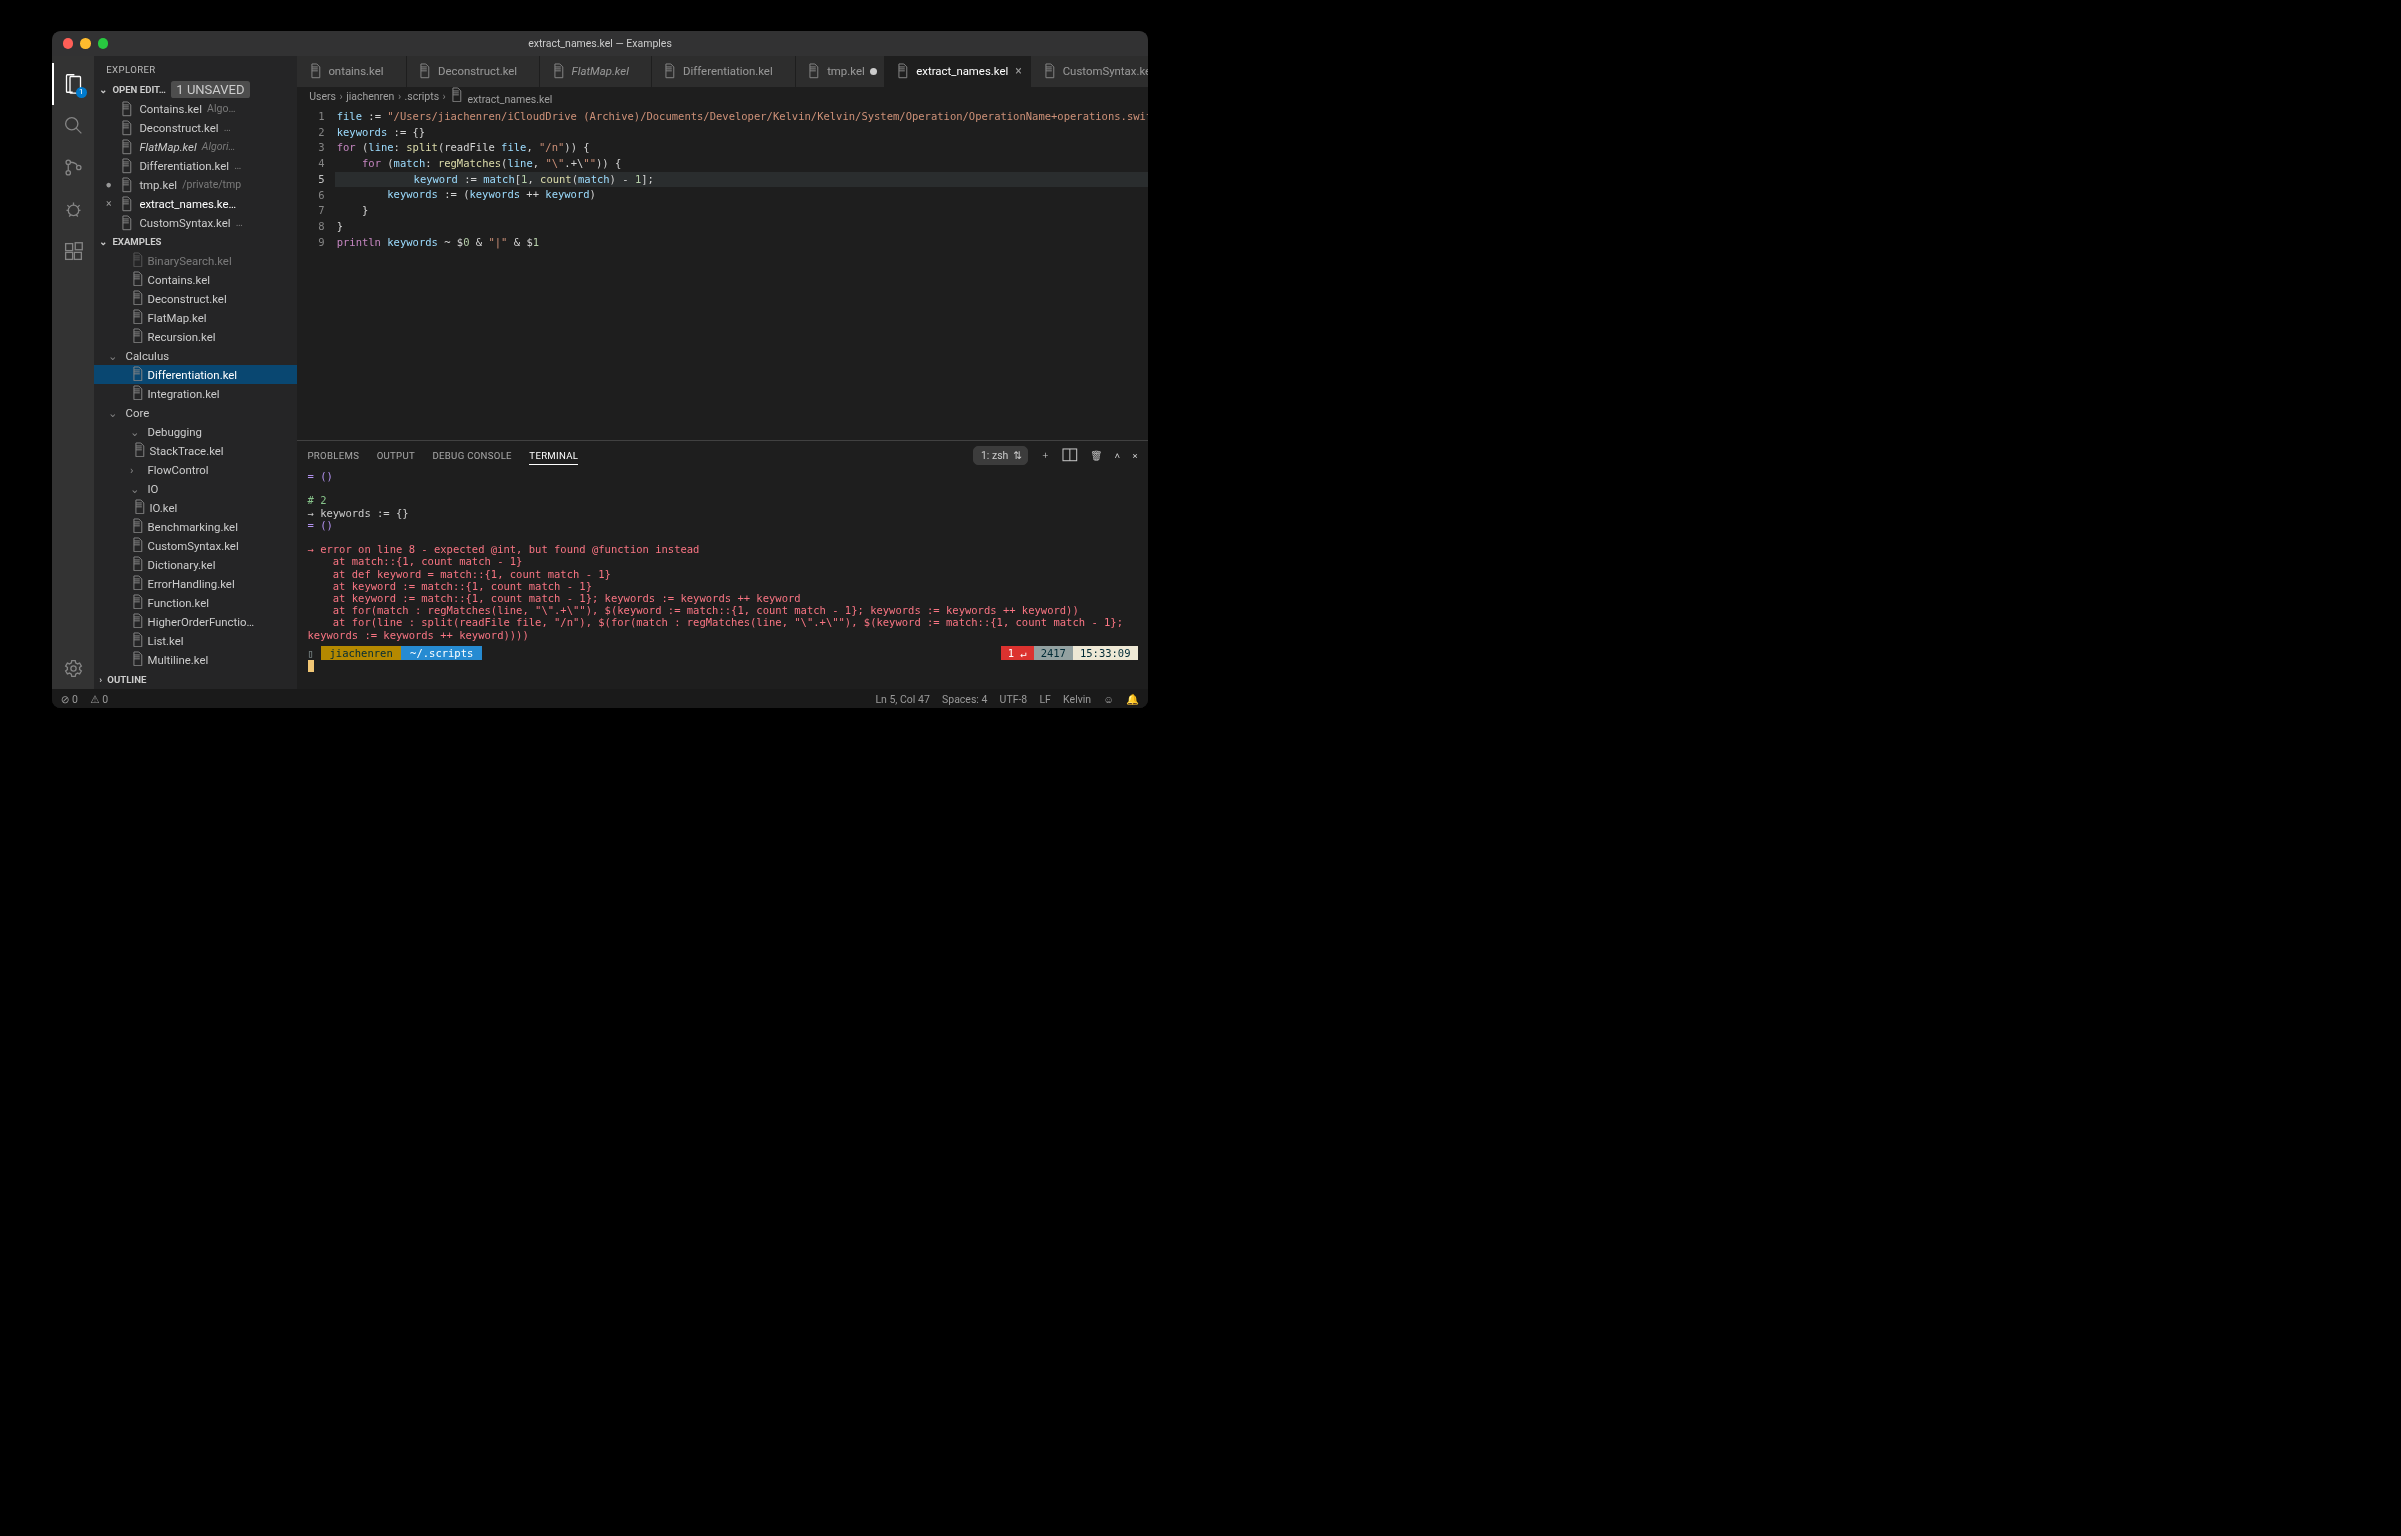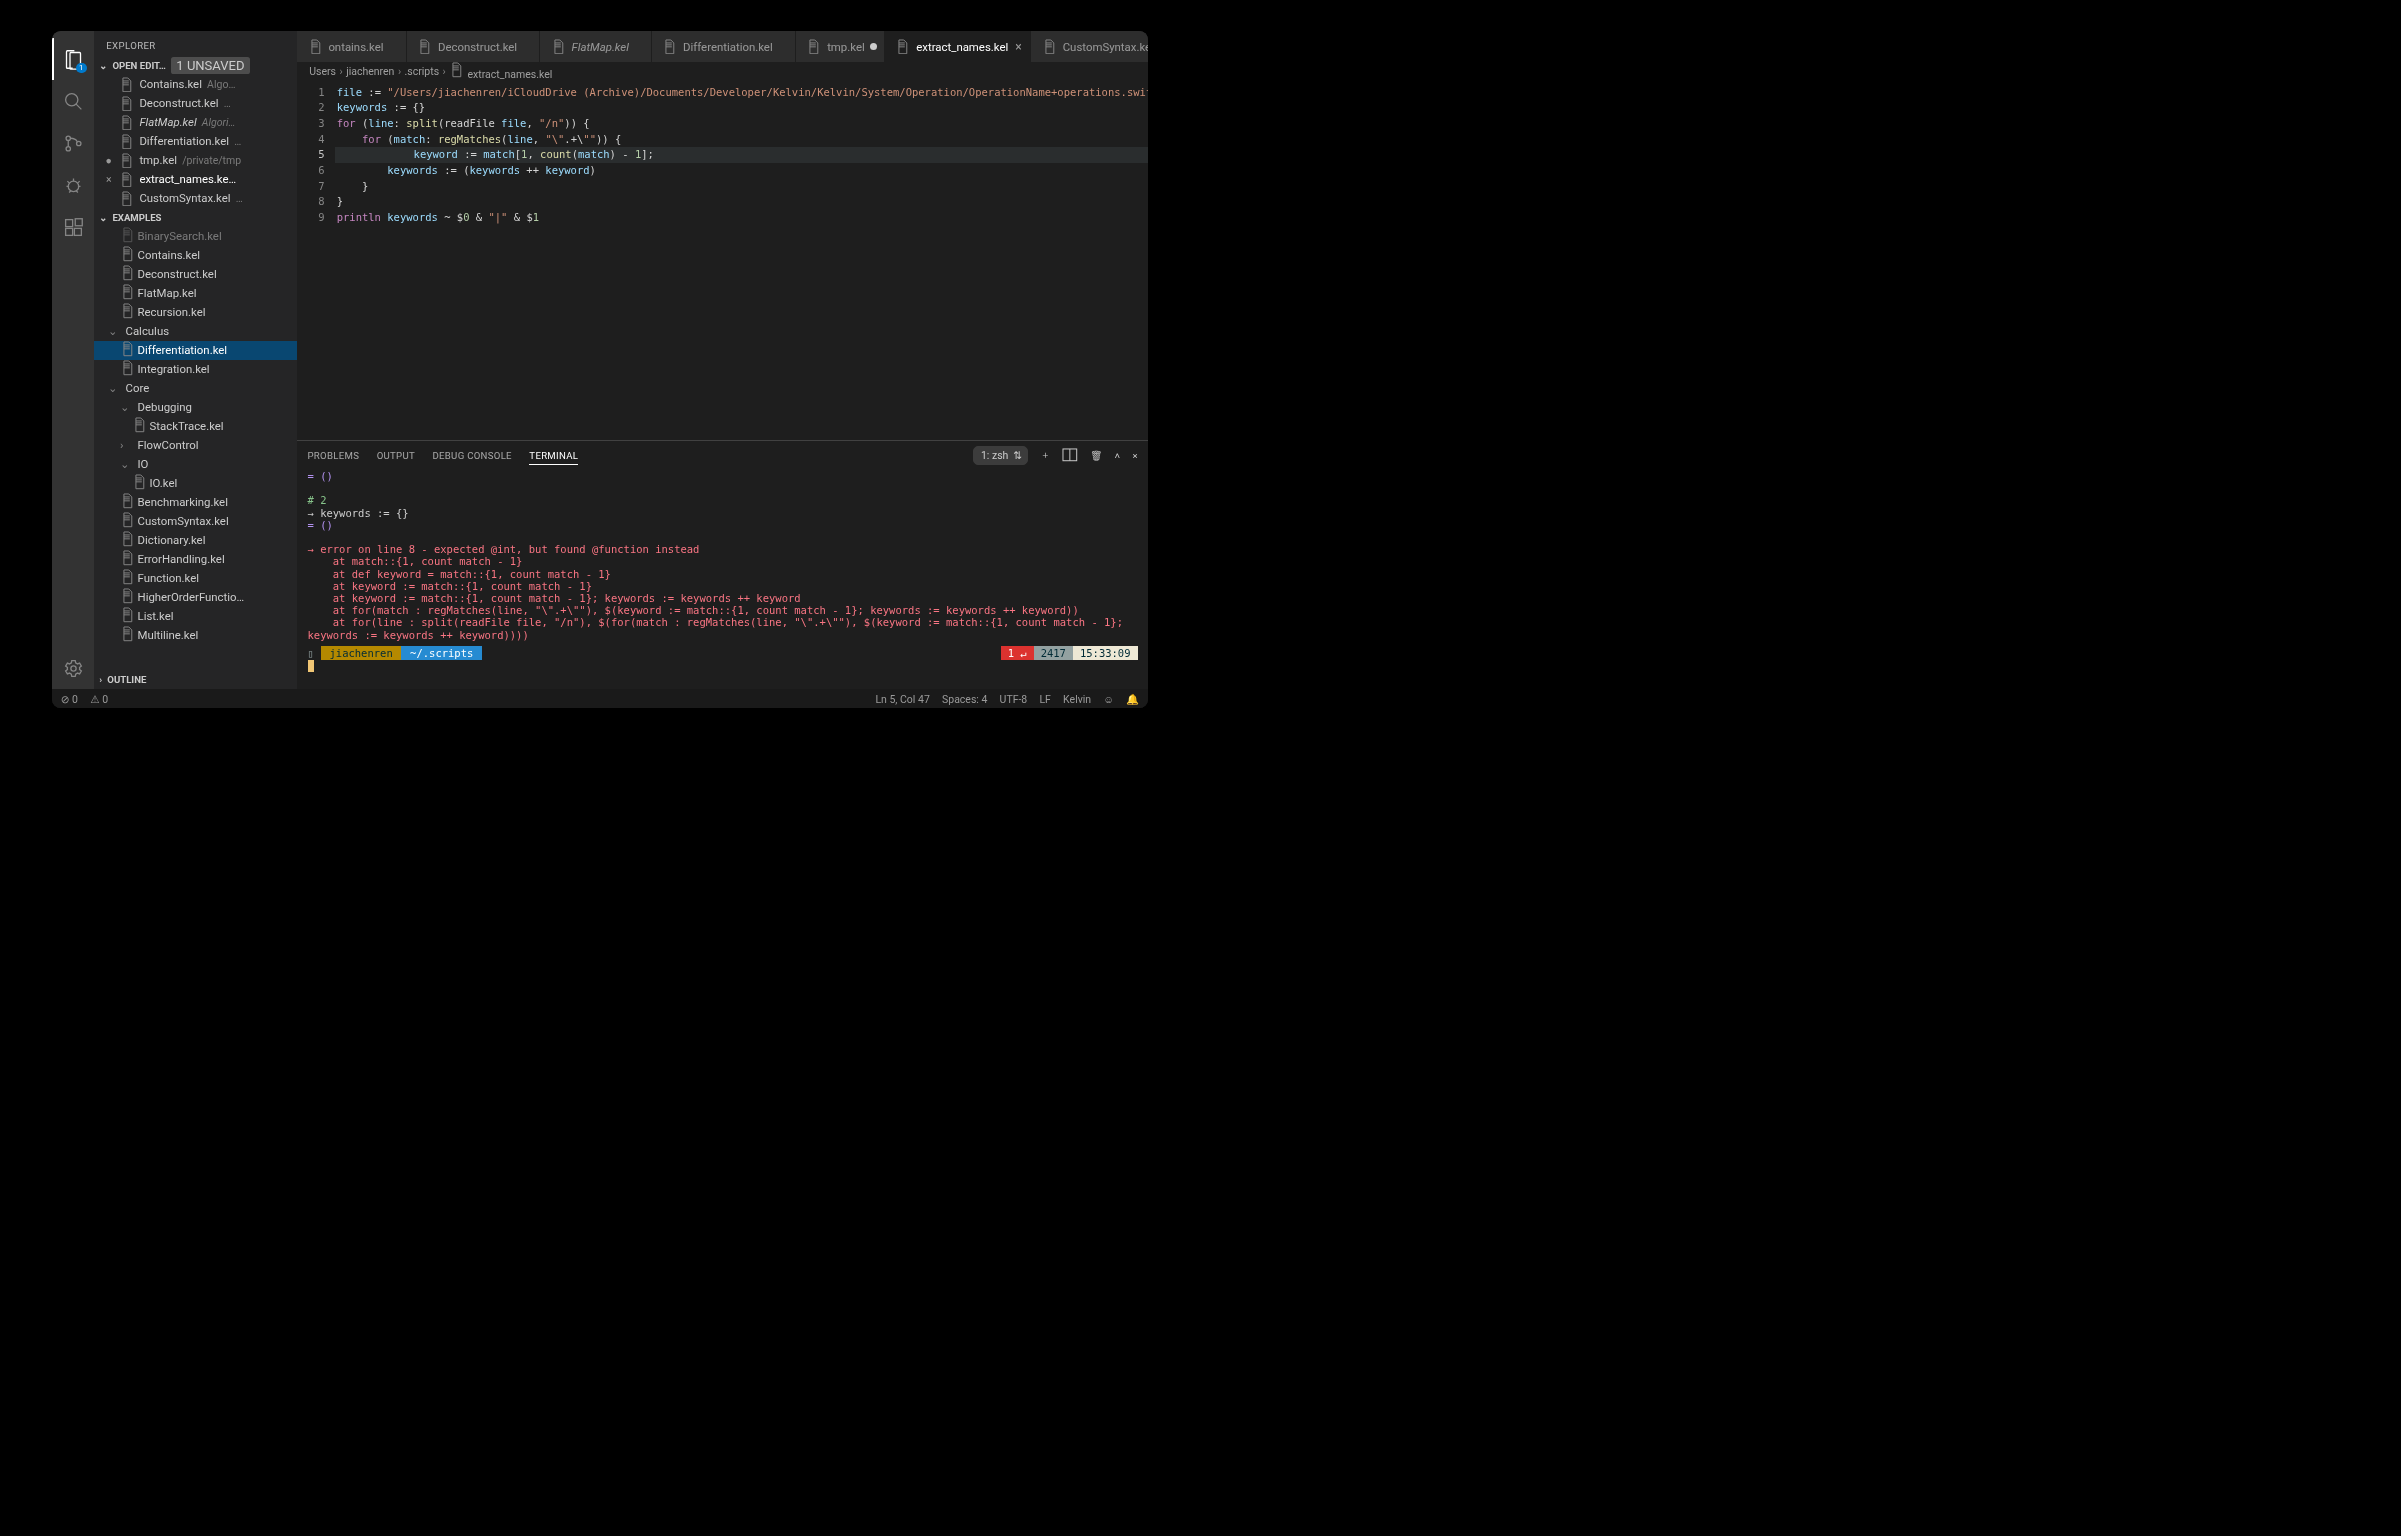--- a/index.html
+++ b/index.html
@@ -72,21 +72,21 @@
   color:#ccc; white-space:nowrap; overflow:hidden; cursor:pointer;
   position: relative;
 }
 .file-item .pre { position:absolute; left:8.7px; width:12.2px; text-align:center; color:#999; font-size:10.5px;}
 .file-item.italic { font-style: italic; color:#ccc; }
 .file-item.active-tab { color:#fff; }
 .file-item .dim { color:#7a7a7a; font-size:10.5px; }
 .file-icon { color:#858585; flex-shrink:0; }
 .tree-item { height:19px; display:flex; align-items:center; padding-left:17.5px; gap:3.5px; cursor:pointer; color:#ccc; white-space:nowrap; }
 .tree-item.l1 { padding-left: 14px; }
-.tree-item.l2 { padding-left: 26px; }
+.tree-item.l2 { padding-left: 36px; }
 .tree-item.l3 { padding-left: 38px; }
 .tree-item.folder { color:#ccc; }
 .tree-item.selected { background:#094771; color:#fff; }
 .tree-item .ic { width:14px; flex-shrink:0; color:#858585; }
 .scroll-area { overflow:hidden; flex:1; }
 .editor-area { flex:1; display:flex; flex-direction:column; background:#1e1e1e; min-width:0; }
 .tabbar { height:31px; background:#252526; display:flex; align-items:stretch; overflow:hidden; }
 .tab {
   display:flex; align-items:center; padding:0 7px 0 10.5px; gap:5.2px;
   color:rgba(255,255,255,.5); background:#2d2d2d; font-size:11.4px;
@@ -136,20 +136,28 @@
 .cursor { display:inline-block; width:6.1px; height:12.2px; background:#f0c674; margin-left:0; }
 .statusbar { height:19px; background:#1a1a1a; display:flex; align-items:center; padding:0 8.7px; gap:12.2px; font-size:10.5px; color:#9a9a9a; border-top:0.9px solid #1a1a1a;}
 .statusbar .sp { flex:1; }
 svg { width:15.7px; height:15.7px; }
 .ab-icon svg { width:21px; height:21px; }
 </style>
 </head>
 <body>
 
 <div class="app">
+  <div class="titlebar">
+    <div class="traffic">
+      <span class="tl-close"></span>
+      <span class="tl-min"></span>
+      <span class="tl-max"></span>
+    </div>
+    <div class="titlebar-title">extract_names.kel — Examples</div>
+  </div>
 
   <div class="main">
 
     <div class="activitybar">
       <div class="ab-icon active">
         <svg viewBox="0 0 24 24" fill="none" stroke="currentColor" stroke-width="1.5">
             <path d="M13 2H5a1 1 0 0 0-1 1v18a1 1 0 0 0 1 1h6"></path>
             <path d="M9 4h10a1 1 0 0 1 1 1v17a1 1 0 0 1-1 1H9a1 1 0 0 1-1-1V5a1 1 0 0 1 1-1Z"></path>
           </svg>
         <span class="ab-badge">1</span>

